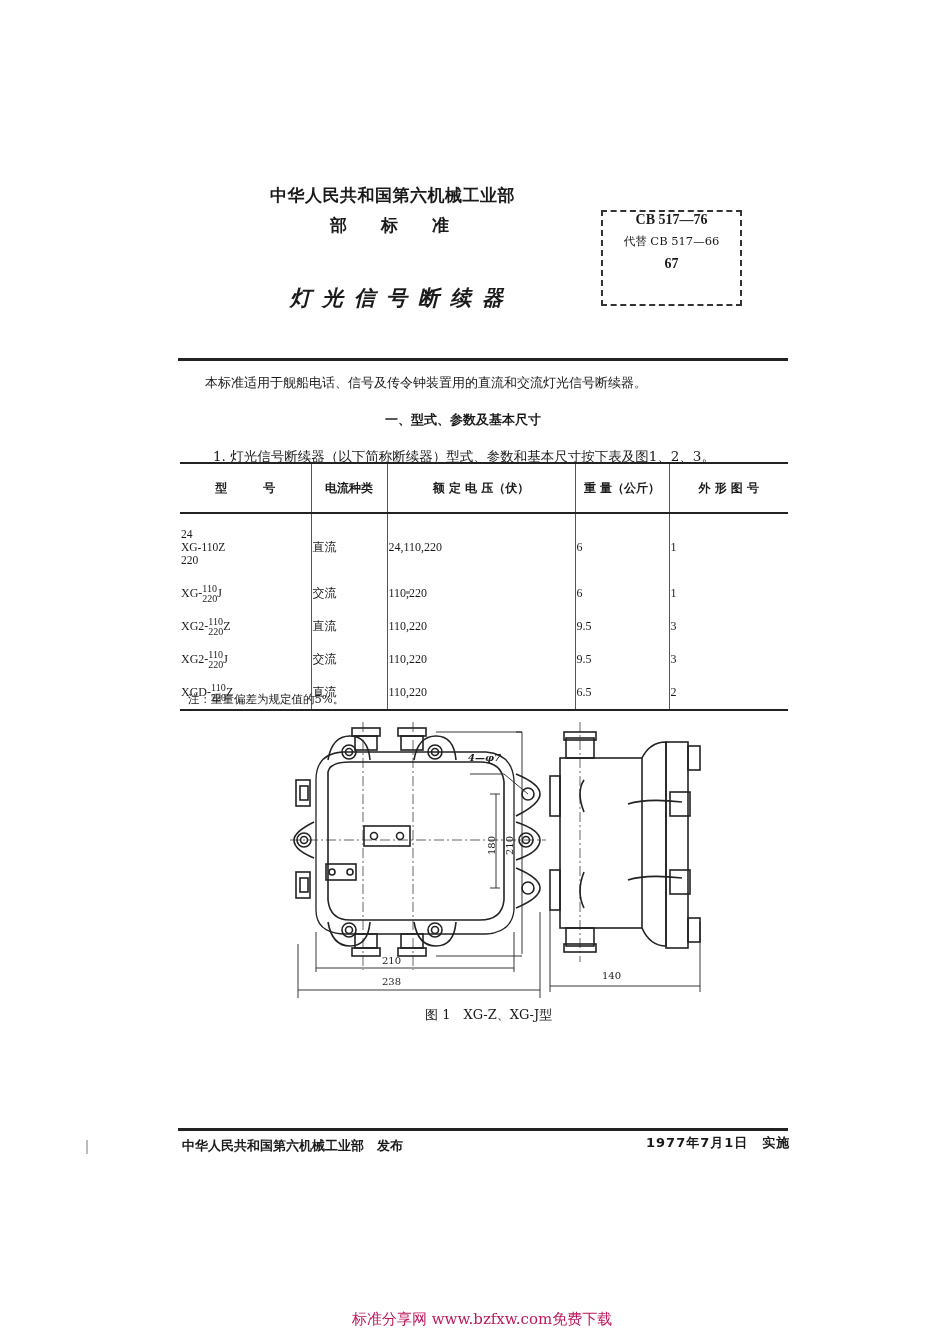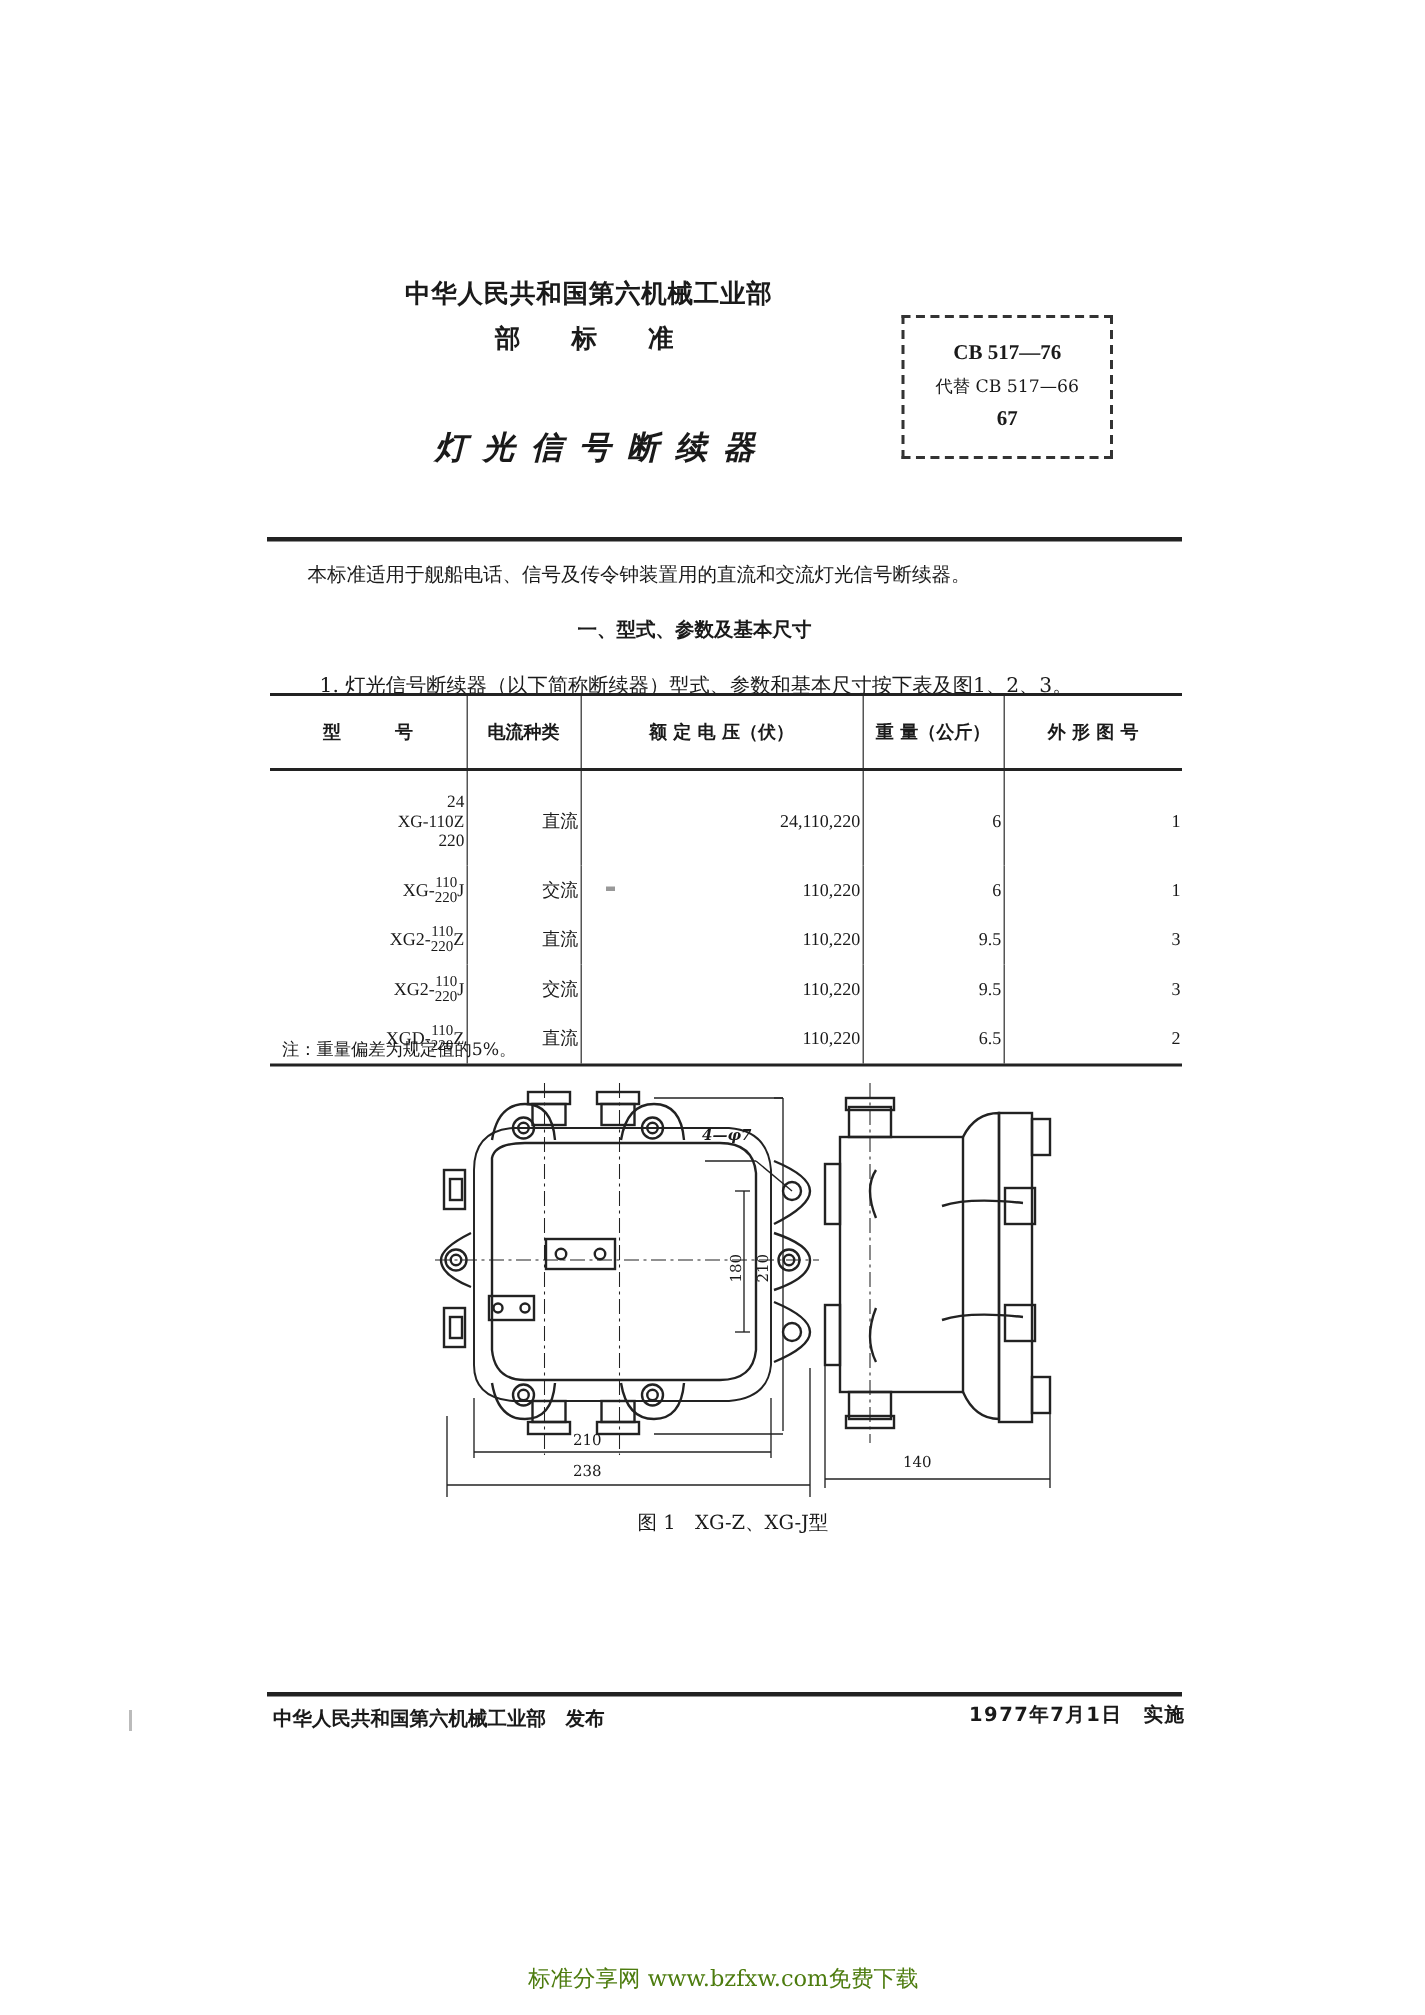--- a/index.html
+++ b/index.html
@@ -11,44 +11,44 @@
   .bold-sans { font-family: "DejaVu Sans", "Liberation Sans", sans-serif; font-weight:bold; }
   .ministry { left:270px; top:174px; font-size:17px; letter-spacing:0.5px;margin-top:10px; }
   .std-kind { left:330px; top:214px; font-size:17px; word-spacing:0; }
   .std-kind span { display:inline-block; margin-right:34px; }
   .doc-title { left:290px; top:284px; font-size:21px;font-style:italic; }
   .doc-title span { display:inline-block; margin-right:11px; }
   .code-box {
     left:601px; top:210px; width:141px; height:96px;
     border:2px dashed #333; box-sizing:border-box; text-align:center;
   }
-  .code-main { margin-top:16px; font-size:14px; font-weight:bold; font-family:"Liberation Serif", serif; }
+  .code-main { font-size:14px; font-weight:bold; font-family:"Liberation Serif", serif; }
   .code-replace { margin-top:6px; font-size:11.5px; }
   .code-page { margin-top:7px; font-size:14px; font-weight:bold; font-family:"Liberation Serif", serif; }
   .rule-thick { height:3px; background:#222; }
   .intro { left:205px; top:374px; font-size:13px; }
   .section { left:385px; top:411px; font-size:13px; }
   .clause { left:213px; top:448px; font-size:13.5px; }
   table.spec {
     position:absolute; left:180px; top:462px; width:608px; border-collapse:collapse;
     font-size:12px; font-family:"Liberation Serif", serif;
   }
   table.spec th { font-weight:bold; height:46px; border-bottom:2.5px solid #222; border-top:2.5px solid #222; font-family:"DejaVu Serif", serif; font-size:12px; }
-  table.spec td { text-align:right; height:31px; }
+  table.spec td { text-align:left; height:31px; }
   table.spec th + th, table.spec td + td { border-left:1px solid #555; }
   table.spec tbody tr:last-child td { border-bottom:2.5px solid #222; }
   table.spec tbody tr:first-child td { height:58px; padding-top:4px; }
   .model { font-size:12px; display:inline-flex; align-items:center; }
   .frac { display:inline-flex; flex-direction:column; font-size:10px; line-height:10px; vertical-align:middle; }
   .stack { display:inline-flex; flex-direction:column; line-height:13px; font-size:11.5px; }
   .note { left:188px; top:692px; font-size:11.5px; }
   .fig-caption { left:425px; top:1006px; font-size:13px; }
   .footer-left { left:182px; top:1137px; font-size:13px; }
   .footer-right { left:646px; top:1134px; font-size:13px; letter-spacing:1px; }
-  .watermark { left:352px; top:1310px; font-size:15px; color:#4d7c0f; }
+  .watermark { left:352px; top:1310px; font-size:15px; color:#be185d; }
   .speck { background:#999; }
 </style>
 </head>
 <body>
 
 <div class="abs bold-sans ministry">中华人民共和国第六机械工业部</div>
 <div class="abs bold-sans std-kind">
   <span>部</span><span>标</span><span>准</span>
 </div>
 <div class="abs bold-sans doc-title">

